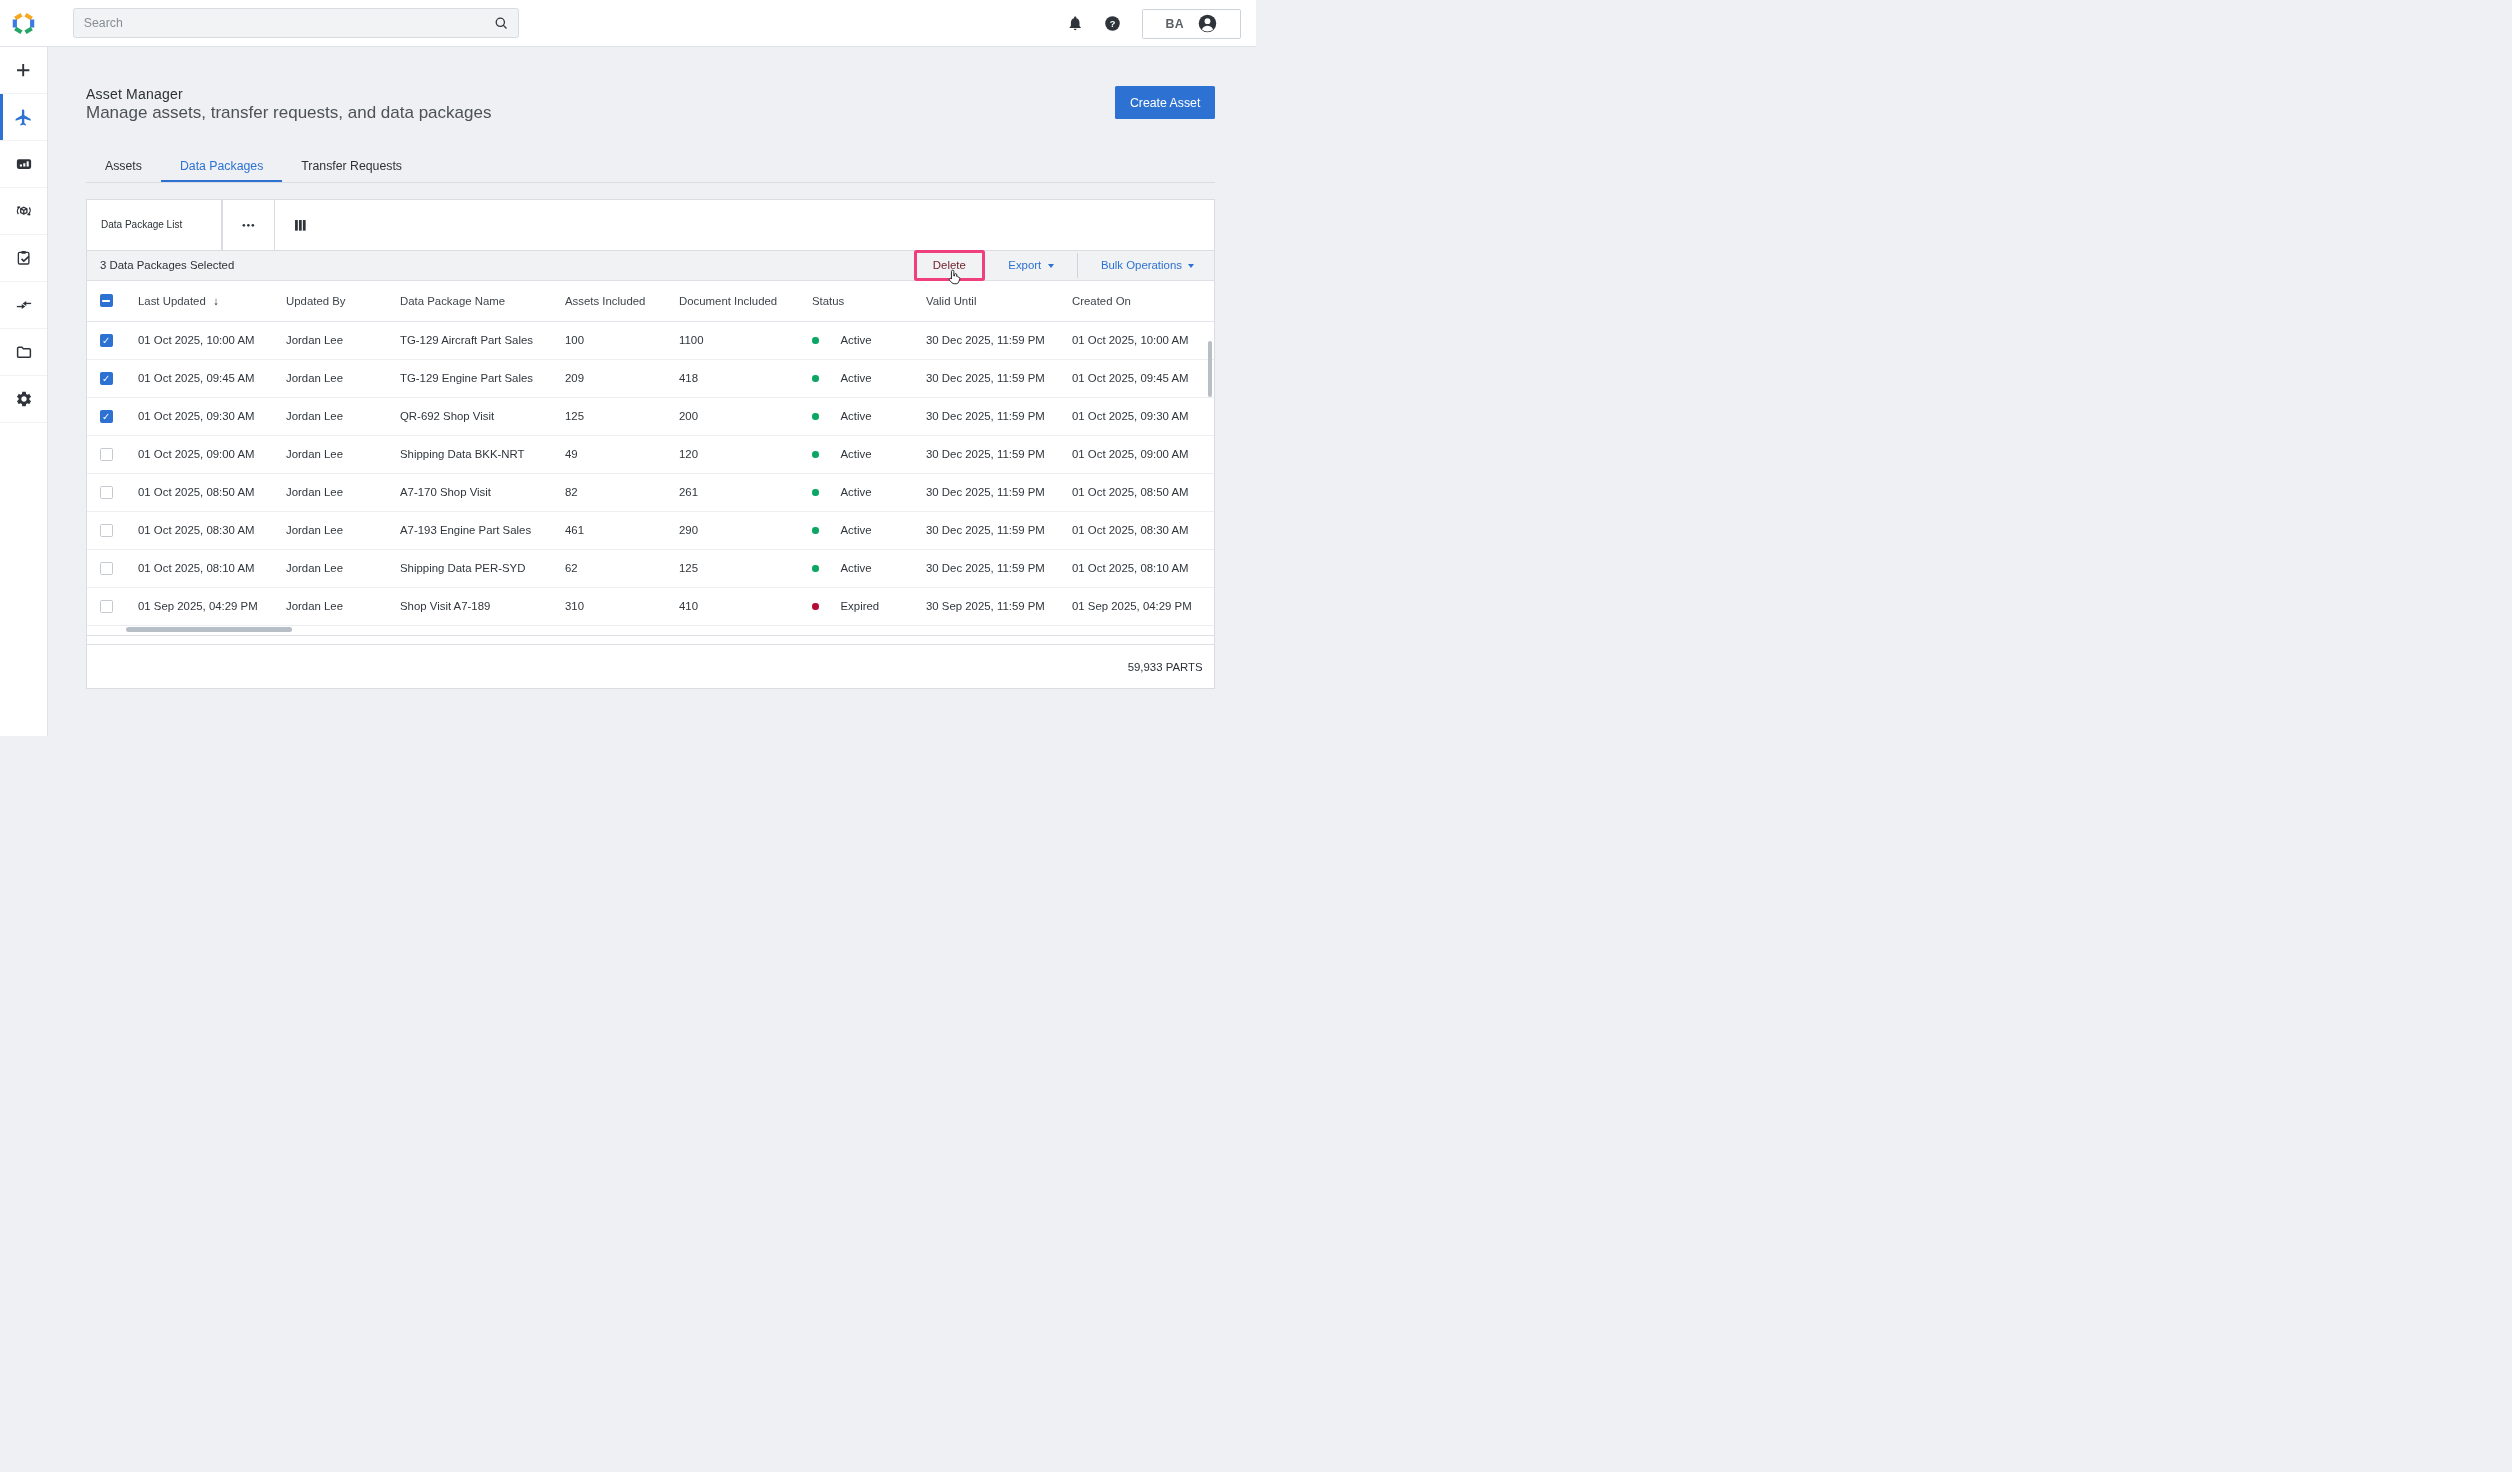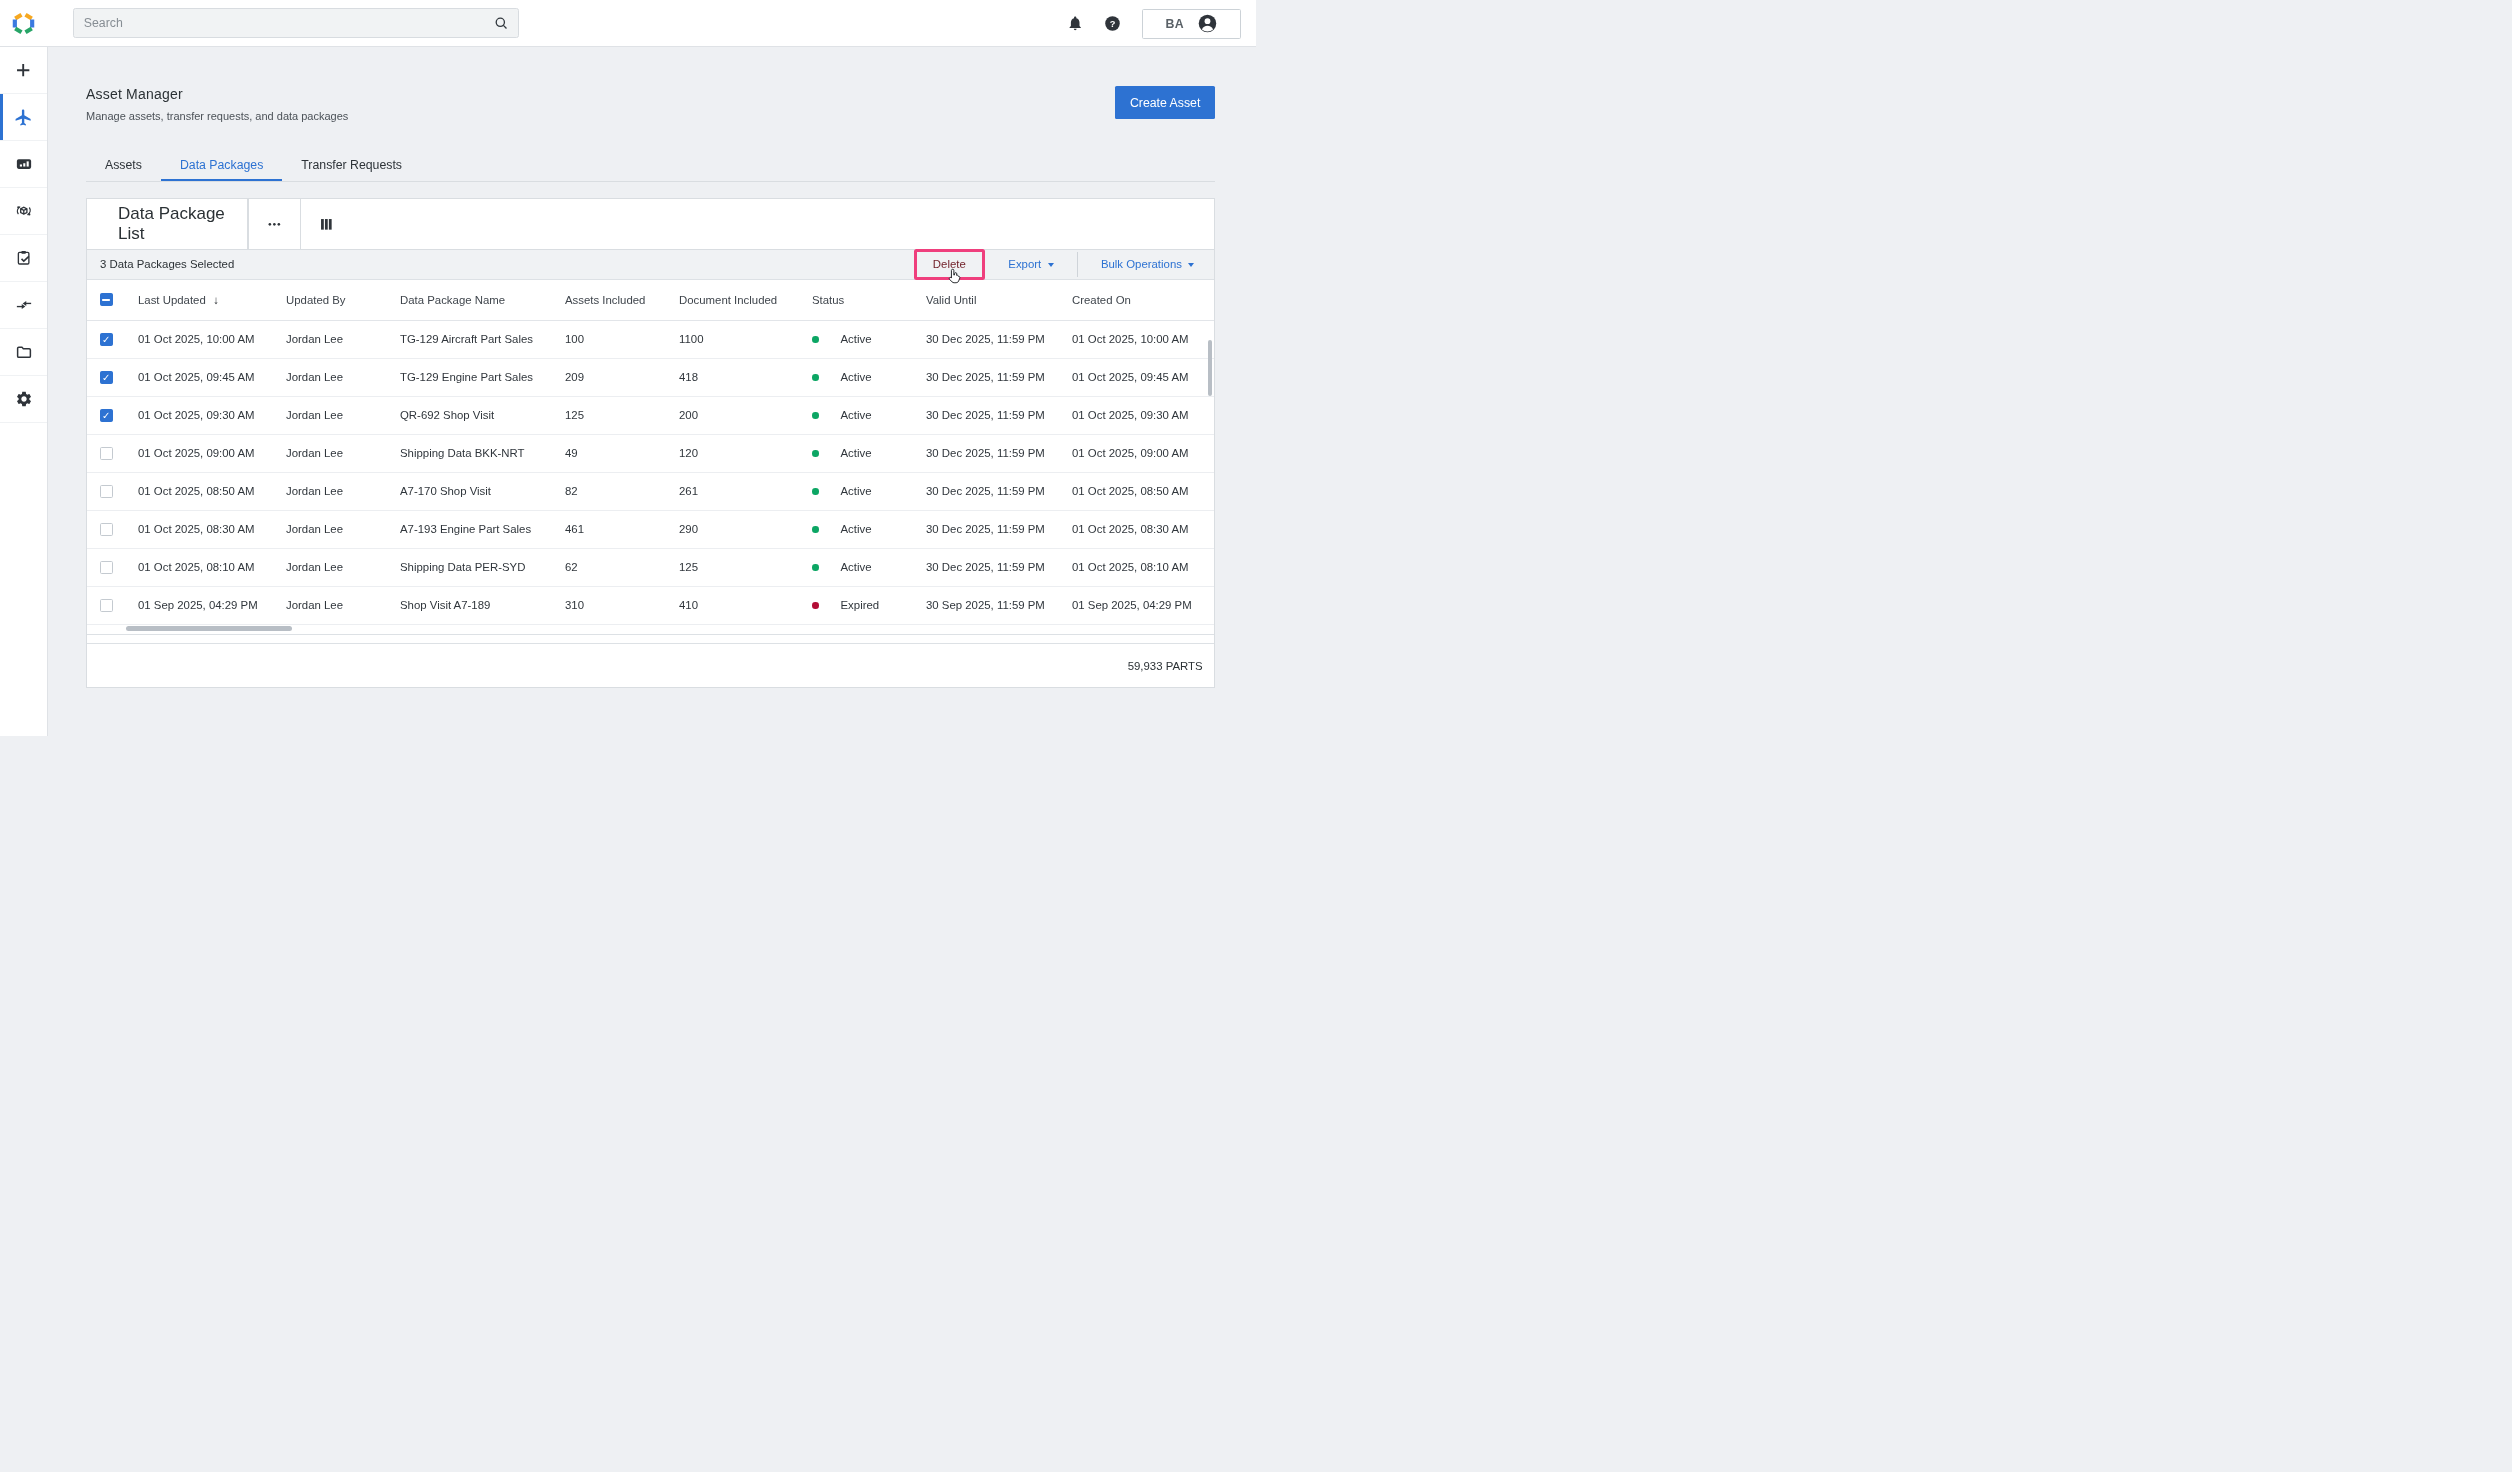--- a/index.html
+++ b/index.html
@@ -21,32 +21,32 @@
   
   .sidebar { position:fixed; left:0; top:47px; width:48px; height:689px; background:#fff; border-right:0.8px solid #dfe2e6; z-index:10; }
   .sb-item { position:relative; height:47px; display:flex; align-items:center; justify-content:center; border-bottom:0.8px solid #f0f2f4; cursor:pointer; }
   .sb-item.active { background:#fff; }
   .sb-item.active::before { content:""; position:absolute; left:0; top:0; bottom:0; width:3.3px; background:var(--accent,#2d72d2); }
 
   
   .content { position:absolute; left:48px; top:47px; width:1208px; height:689px; padding:0 41px 0 38px; }
   .page-head { display:flex; justify-content:space-between; align-items:flex-start; margin-top:39px; }
   h1 { font-size:14px; font-weight:500; color:#2b3135; letter-spacing:0.2px; }
-  .subtitle { margin-top:8px; font-size:11px; color:#4c5258; }
+  .subtitle { margin-top:1px; font-size:17px; color:#4c5258; }
   .primary-btn { background:var(--accent,#2d72d2); color:#fff; border:none; border-radius:1.6px; height:33px; padding:0 14.7px; font:12.3px "Liberation Sans",sans-serif; cursor:pointer; }
 
   .tabs { display:flex; margin-top:29px; border-bottom:0.8px solid #d9dde1; }
   .tab { padding:6.5px 19px 9px 19px; font-size:12.3px; color:#2d3338; cursor:pointer; position:relative; }
   .tab.active { color:var(--accent,#2d72d2); }
   .tab.active::after { content:""; position:absolute; left:0; right:0; bottom:-0.8px; height:2.5px; background:var(--accent,#2d72d2); }
 
   
   .panel { position:relative; margin-top:16.4px; background:#fff; border:0.8px solid #d9dde1; width:1129px; }
   .panel-head { display:flex; height:51px; border-bottom:0.8px solid #d9dde1; align-items:stretch; }
-  .panel-title { width:161px; display:flex; align-items:center; padding-left:31px; font-size:17px; color:#2b3135; border-right:0.8px solid #d9dde1; }
+  .panel-title { width:135px; display:flex; align-items:center; padding-left:14px; font-size:10px; color:#2b3135; border-right:0.8px solid #d9dde1; }
   .panel-search { flex:1; display:flex; align-items:center; padding-left:11.4px; gap:7.4px; }
   .panel-search input { flex:1; border:none; outline:none; font:12.3px "Liberation Sans",sans-serif; color:#30363c; }
   .panel-search input::placeholder { color:#8a9095; }
   .sq-btn { width:52px; border:none; border-left:0.8px solid #d9dde1; background:#fff; display:flex; align-items:center; justify-content:center; cursor:pointer; }
 
   .toolbar { height:30px; background:#f0f2f4; border-bottom:0.8px solid #dde1e5; display:flex; align-items:center; padding:0 11.4px 0 13px; justify-content:space-between; }
   .tb-sel { font-size:11.4px; color:#2b3135; }
   .tb-actions { display:flex; align-items:center; gap:15px; }
   .annotation-box { position:relative; border:3.3px solid var(--annotation,#ef3f7d); border-radius:2.5px; padding:1.6px 3.3px; }
   .delete-btn { background:transparent; border:none; font:11.4px "Liberation Sans",sans-serif; color:var(--danger-text,#6f1d26); padding:4.9px 13px; cursor:pointer; }

